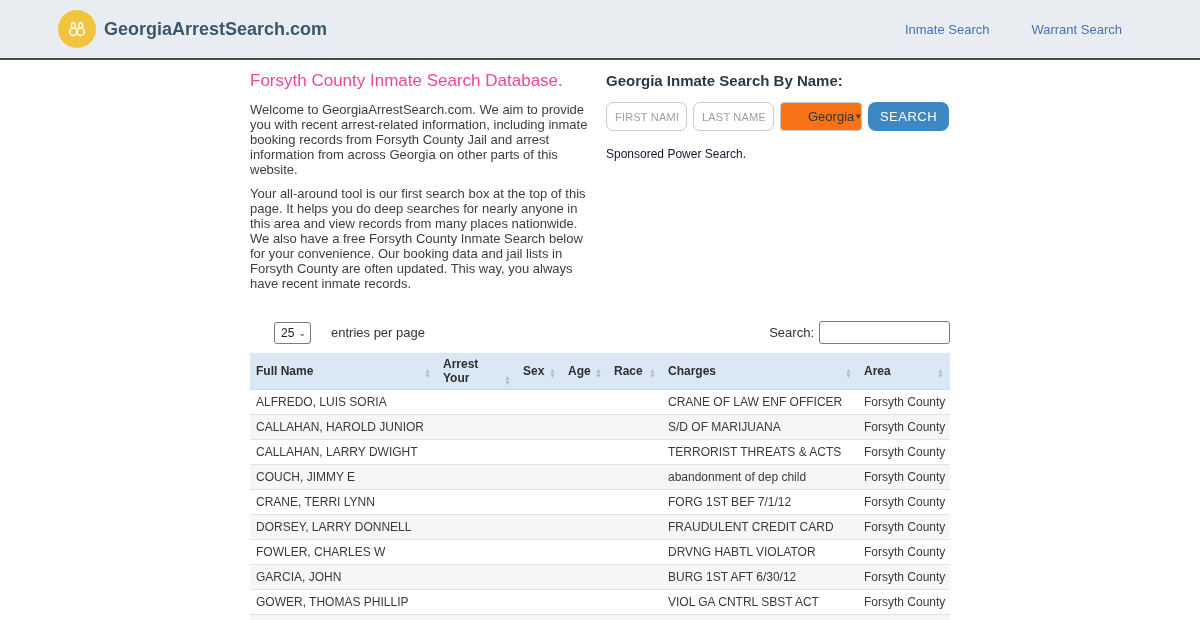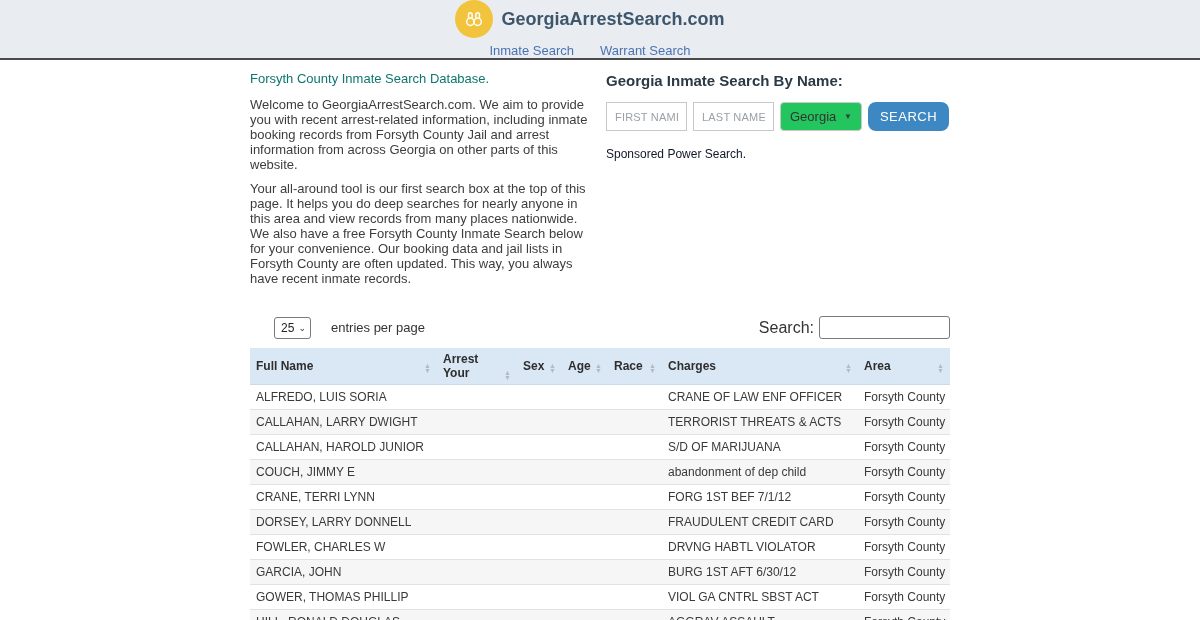--- a/index.html
+++ b/index.html
@@ -2,68 +2,68 @@
 <html style="--header-bg: #e9edf1; --brand-text: #3d566b; --nav-link: #4a72b2; --logo-yellow: #f2c43d; --accent-button: #3d88c3; --table-header-bg: #d9e8f4; --row-alt-bg: #f6f6f6;"><head>
 <meta charset="utf-8">
 <style>
   * { margin:0; padding:0; box-sizing:border-box; }
   html,body { width:1200px; height:620px; overflow:hidden; background:#fff;
     font-family:"Liberation Sans", sans-serif; }
 
   
   .topbar { height:60px; background:var(--header-bg,#e9edf1);
     border-bottom:2px solid #4b4b4b; display:flex; align-items:center;
-    justify-content:space-between; padding:0 78px 0 58px;flex-direction:column; }
+    justify-content:space-between; padding:0 78px 0 58px; }
   .brand { display:flex; align-items:center; gap:8px; cursor:pointer; }
   .logo { width:38px; height:38px; border-radius:50%;
     background:var(--logo-yellow,#f2c43d); display:flex; align-items:center;
     justify-content:center; }
   .brand-text { font-size:18px; font-weight:700; color:var(--brand-text,#3d566b); }
-  .topnav { display:flex; gap:26px; }
+  .topnav { display:flex; gap:42px; }
   .topnav a { font-size:13px; color:var(--nav-link,#4a72b2);
     text-decoration:none; cursor:pointer; }
 
   
   .content { width:700px; margin:0 auto; padding-top:6px; }
   .top-cols { display:flex; justify-content:space-between; }
   .intro-col { width:345px; }
-  .intro-col h1 { font-size:13px; font-weight:400; color:#0f766e;
+  .intro-col h1 { font-size:17px; font-weight:400; color:#ec4899;
     margin:5px 0 11px; }
   .intro-col p { font-size:13px; color:#3d3d3d; line-height:15px;
     margin-bottom:9px; }
   .search-col { width:344px; }
   .search-col h2 { font-size:15px; font-weight:700; color:#2b3945;
     margin:6px 0 13px; }
   .form-row { display:flex; gap:6px; }
-  .tb { width:81px; height:29px; border:1px solid #c9c9c9; border-radius:0;
+  .tb { width:81px; height:29px; border:1px solid #c9c9c9; border-radius:7px;
     padding:0 8px; font-size:12px; color:#333; outline:none;
     font-family:"Liberation Sans",sans-serif; }
   .tb::placeholder { color:#9aa1a7; font-size:11px; letter-spacing:.2px; }
   .state-select { width:82px; height:29px; border:1px solid #c9c9c9;
-    border-radius:4px; background:#22c55e; display:flex; align-items:center;
-    justify-content:space-between; padding:0 9px; cursor:pointer;
+    border-radius:4px; background:#f97316; display:flex; align-items:center;
+    justify-content:space-between; padding:0 27px; cursor:pointer;
     font-size:13px; color:#333; }
   .dd-arrow { font-size:8px; color:#3c3c3c; }
   .search-btn { width:81px; height:29px; background:var(--accent-button,#3d88c3);
     color:#fff; border:none; border-radius:8px; font-size:13px;
     letter-spacing:.5px; cursor:pointer; font-family:"Liberation Sans",sans-serif; }
   .sponsored { margin-top:16px; font-size:12px; color:#0f172a; }
 
   
   .table-controls { margin-top:21px; display:flex; align-items:center;
     justify-content:space-between; margin-bottom:9px; }
   .table-controls .left, .table-controls .right { display:flex;
     align-items:center;padding-left:24px; }
   .entries-select { width:37px; height:22px; border:1px solid #7a7a7a;
     border-radius:3px; background:#fff; display:flex; align-items:center;
     justify-content:space-between; padding:0 4px 0 6px; font-size:12px;
     color:#222; cursor:pointer; }
   .sel-arrow { font-size:9px; color:#333; line-height:6px; }
   .entries-label { font-size:13px; color:#333; margin-left:20px; }
-  .table-controls label { font-size:16px; color:#333; margin-right:5px; }
+  .table-controls label { font-size:13px; color:#333; margin-right:5px; }
   .table-search { width:131px; height:23px; border:1px solid #7a7a7a;
     border-radius:3px; outline:none; padding:0 6px; font-size:12px;
     font-family:"Liberation Sans",sans-serif; }
 
   
   table { width:700px; border-collapse:collapse; table-layout:fixed; }
   thead th { background:var(--table-header-bg,#d9e8f4); font-size:12px;
     font-weight:700; color:#2e2e2e; text-align:left; padding:4px 6px;
     height:23px; cursor:pointer; border-bottom:1px solid #cdd9e3; }
   .thwrap { display:flex; align-items:flex-end; justify-content:space-between; }
@@ -216,35 +216,35 @@
         <tr>
           <td>ALFREDO, LUIS SORIA</td>
           <td></td>
           <td></td>
           <td></td>
           <td></td>
           <td>CRANE OF LAW ENF OFFICER</td>
           <td>Forsyth County</td>
         </tr>
         <tr>
+          <td>CALLAHAN, HAROLD JUNIOR</td>
+          <td></td>
+          <td></td>
+          <td></td>
+          <td></td>
+          <td>S/D OF MARIJUANA</td>
+          <td>Forsyth County</td>
+        </tr>
+        <tr>
           <td>CALLAHAN, LARRY DWIGHT</td>
           <td></td>
           <td></td>
           <td></td>
           <td></td>
           <td>TERRORIST THREATS &amp; ACTS</td>
-          <td>Forsyth County</td>
-        </tr>
-        <tr>
-          <td>CALLAHAN, HAROLD JUNIOR</td>
-          <td></td>
-          <td></td>
-          <td></td>
-          <td></td>
-          <td>S/D OF MARIJUANA</td>
           <td>Forsyth County</td>
         </tr>
         <tr>
           <td>COUCH, JIMMY E</td>
           <td></td>
           <td></td>
           <td></td>
           <td></td>
           <td>abandonment of dep child</td>
           <td>Forsyth County</td>

